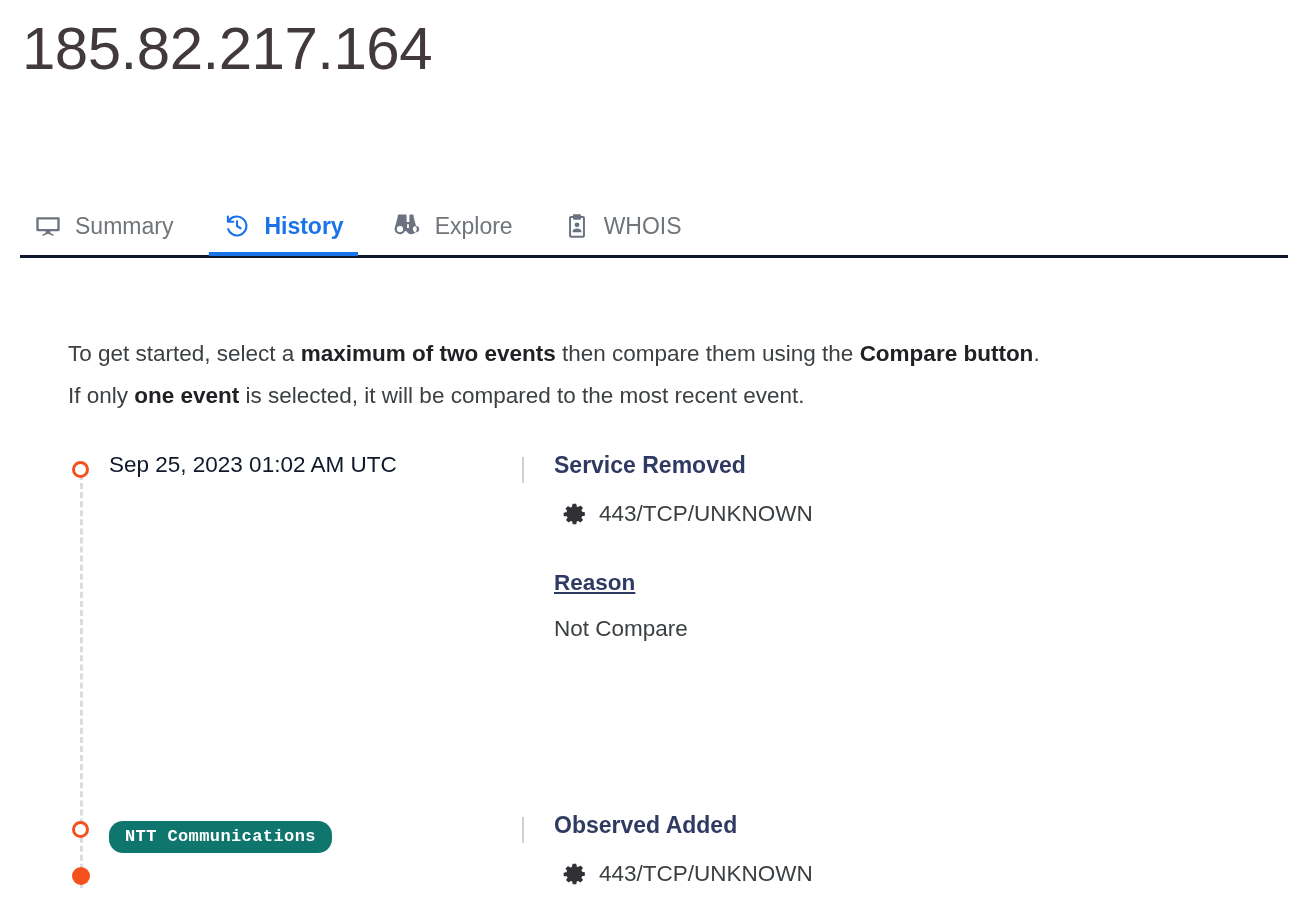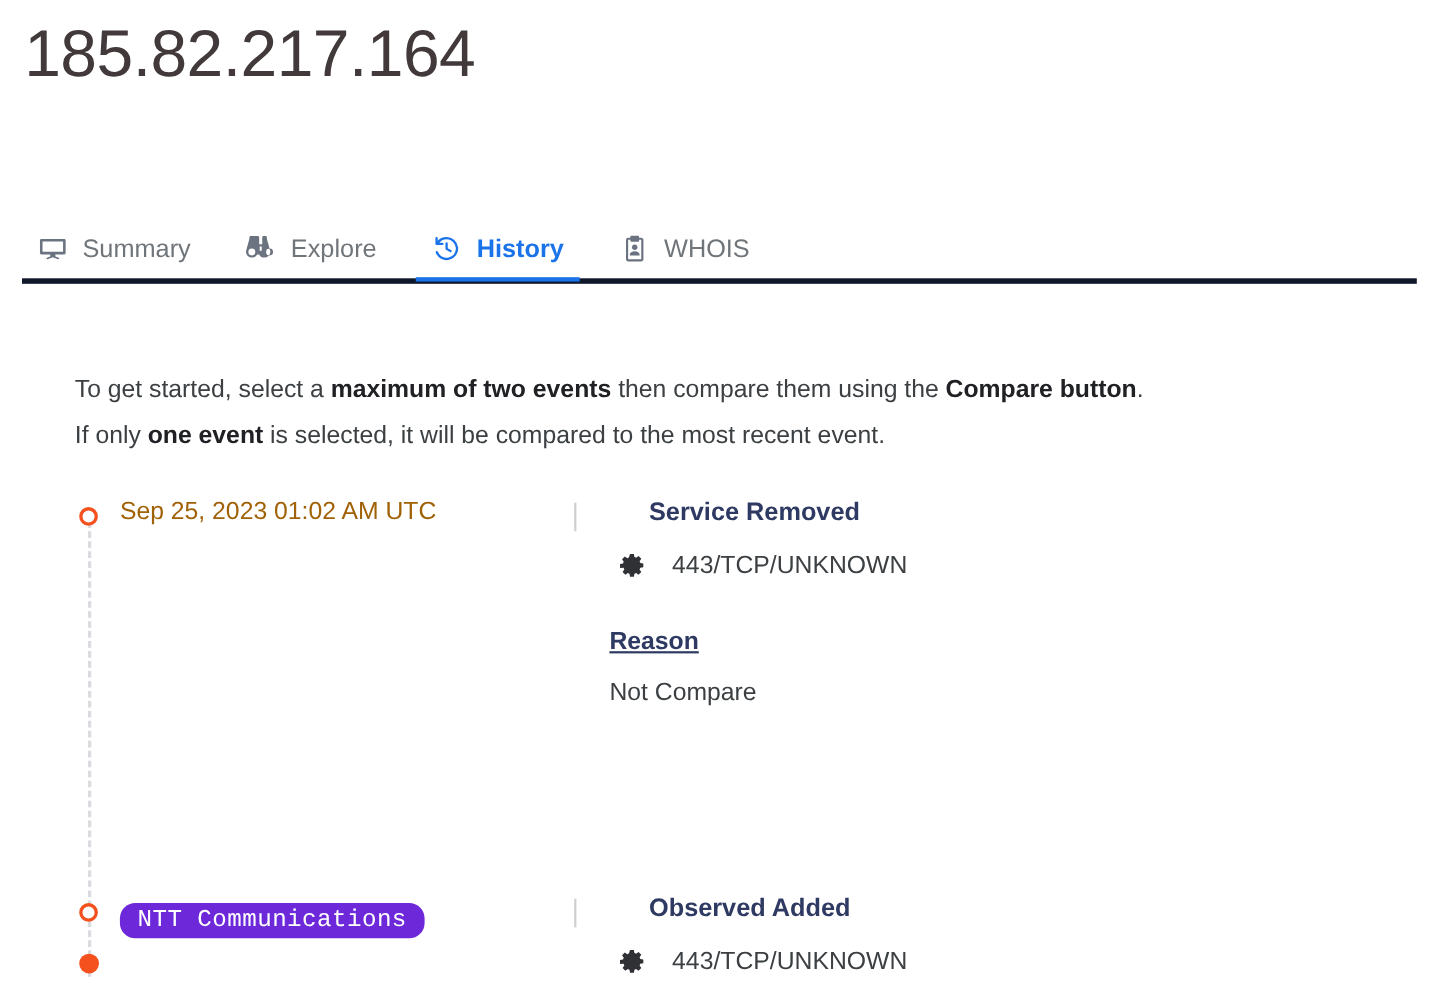--- a/index.html
+++ b/index.html
@@ -30,21 +30,21 @@
     white-space: nowrap;
   }
 
   
   .tabbar {
     position: absolute;
     left: 20px;
     top: 196px;
     width: 1268px;
     height: 62px;
-    border-bottom: 5px solid #0f172a;
+    border-bottom: 3px solid #0f172a;
     display: flex;
     align-items: flex-start;
   }
   .tab {
     display: flex;
     align-items: center;
     gap: 13px;
     height: 60px;
     padding: 0 14px;
     margin-right: 22px;
@@ -119,34 +119,34 @@
     width: 17px;
     height: 17px;
     border-radius: 50%;
     border: 3.5px solid #f4511e;
     background: #ffffff;
     box-sizing: border-box;
     z-index: 2;
   }
   .event-date {
     font-size: 22.5px;
-    color: #a16207;
+    color: #0f172a;
     line-height: 30px;
     white-space: nowrap;
     cursor: pointer;
     text-decoration: none;
   }
   .badge-row { margin-top: 11px; }
   .badge {
     display: inline-block;
-    background: #6d28d9;
+    background: #0f766e;
     color: #ffffff;
     font-family: "Liberation Mono", "DejaVu Sans Mono", monospace;
-    font-size: 22px;
-    font-weight: 400;
+    font-size: 17px;
+    font-weight: 700;
     padding: 4px 16px 5px 16px;
     border-radius: 14px;
     line-height: 23px;
     letter-spacing: 0.4px;
   }
   .divider {
     flex: 0 0 auto;
     width: 2px;
     height: 26px;
     background: #cfcfcf;
@@ -155,26 +155,25 @@
   }
   .event-right {
     flex: 1 1 auto;
     padding-top: 0;
   }
   .event-title {
     font-size: 23px;
     font-weight: 700;
     color: #2f3a63;
     line-height: 30px;
-    margin-left: 36px;
   }
   .svc-row {
     display: flex;
     align-items: center;
-    gap: 24px;
+    gap: 12px;
     margin-top: 20px;
     margin-left: 8px;
   }
   .svc-icon { display: flex; align-items: center; }
   .svc-text {
     font-size: 22.5px;
     color: #3c4043;
     line-height: 28px;
   }
   .sub-title {
@@ -209,39 +208,39 @@
 
 <nav class="tabbar">
 
   <div class="tab">
     <span class="ticon">
       <svg width="28" height="28" viewBox="0 0 24 24" fill="#6b7280" aria-hidden="true">
         <path d="M3 4.5h18c.55 0 1 .45 1 1v10c0 .55-.45 1-1 1h-7v1.6l2.6 1.1c.3.13.44.48.3.78a.6.6 0 0 1-.78.3L12 18.7l-4.12 1.58a.6.6 0 0 1-.78-.3c-.14-.3 0-.65.3-.78L10 18.1v-1.6H3c-.55 0-1-.45-1-1v-10c0-.55.45-1 1-1zm1 2v8h16v-8H4z"></path>
       </svg>
     </span>
     <span class="tab-label">Summary</span>
-  </div>
-
-  <div class="tab">
-    <span class="ticon">
-      <svg width="28" height="28" viewBox="0 0 24 24" fill="#6b7280" aria-hidden="true">
-        <path d="M8.2 2.2h1.6c.55 0 1 .45 1 1v5.4h2.4V3.2c0-.55.45-1 1-1h1.6c.55 0 1 .45 1 1v1.1l2.5 9.1c.12.42.2.86.2 1.3A4.6 4.6 0 0 1 14.9 19a4.6 4.6 0 0 1-4.1-2.5h-1.6A4.6 4.6 0 0 1 5.1 19a4.6 4.6 0 0 1-4.6-4.3c0-.44.08-.88.2-1.3l2.5-9.1V3.2c0-.55.45-1 1-1zM5.1 11.9a2.7 2.7 0 1 0 0 5.4 2.7 2.7 0 0 0 0-5.4zm13.8 0a2.7 2.7 0 1 0 0 5.4 2.7 2.7 0 0 0 0-5.4zm-7.7-1.5v3.3h1.6v-3.3h-1.6z"></path>
-      </svg>
-    </span>
-    <span class="tab-label">Explore</span>
   </div>
 
   <div class="tab active">
     <span class="ticon">
       <svg width="28" height="28" viewBox="0 0 24 24" fill="#1a73e8" aria-hidden="true">
         <path d="M12 3a9 9 0 1 1-8.47 12.02.9.9 0 0 1 1.7-.6A7.2 7.2 0 1 0 12 4.8a7.2 7.2 0 0 0-5.6 2.66h2.35a.9.9 0 0 1 0 1.8H4.2a.9.9 0 0 1-.9-.9V3.81a.9.9 0 0 1 1.8 0v2.03A9 9 0 0 1 12 3z"></path>
         <path d="M12 7.1a.9.9 0 0 1 .9.9v3.63l2.6 1.5a.9.9 0 1 1-.9 1.56l-3.05-1.76a.9.9 0 0 1-.45-.78V8a.9.9 0 0 1 .9-.9z"></path>
       </svg>
     </span>
     <span class="tab-label">History</span>
+  </div>
+
+  <div class="tab">
+    <span class="ticon">
+      <svg width="28" height="28" viewBox="0 0 24 24" fill="#6b7280" aria-hidden="true">
+        <path d="M8.2 2.2h1.6c.55 0 1 .45 1 1v5.4h2.4V3.2c0-.55.45-1 1-1h1.6c.55 0 1 .45 1 1v1.1l2.5 9.1c.12.42.2.86.2 1.3A4.6 4.6 0 0 1 14.9 19a4.6 4.6 0 0 1-4.1-2.5h-1.6A4.6 4.6 0 0 1 5.1 19a4.6 4.6 0 0 1-4.6-4.3c0-.44.08-.88.2-1.3l2.5-9.1V3.2c0-.55.45-1 1-1zM5.1 11.9a2.7 2.7 0 1 0 0 5.4 2.7 2.7 0 0 0 0-5.4zm13.8 0a2.7 2.7 0 1 0 0 5.4 2.7 2.7 0 0 0 0-5.4zm-7.7-1.5v3.3h1.6v-3.3h-1.6z"></path>
+      </svg>
+    </span>
+    <span class="tab-label">Explore</span>
   </div>
 
   <div class="tab">
     <span class="ticon">
       <svg width="28" height="28" viewBox="0 0 24 24" fill="#6b7280" aria-hidden="true">
         <path d="M9.4 2h5.2c.44 0 .8.36.8.8v.7h1.7c.94 0 1.7.76 1.7 1.7v15.1c0 .94-.76 1.7-1.7 1.7H6.9c-.94 0-1.7-.76-1.7-1.7V5.2c0-.94.76-1.7 1.7-1.7h1.7v-.7c0-.44.36-.8.8-.8zM6.9 5.2v15.1h10.2V5.2h-1.7v.6c0 .44-.36.8-.8.8H9.4a.8.8 0 0 1-.8-.8v-.6H6.9z"></path>
         <circle cx="12" cy="11" r="2.1"></circle>
         <path d="M12 14.1c-2.1 0-3.8 1.15-3.8 2.55v.75h7.6v-.75c0-1.4-1.7-2.55-3.8-2.55z"></path>
       </svg>
     </span>

